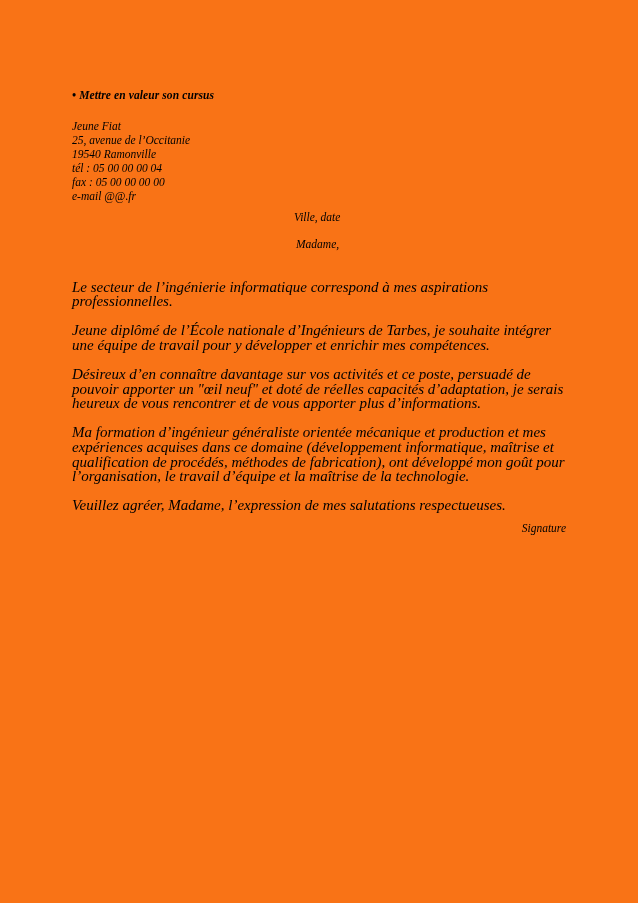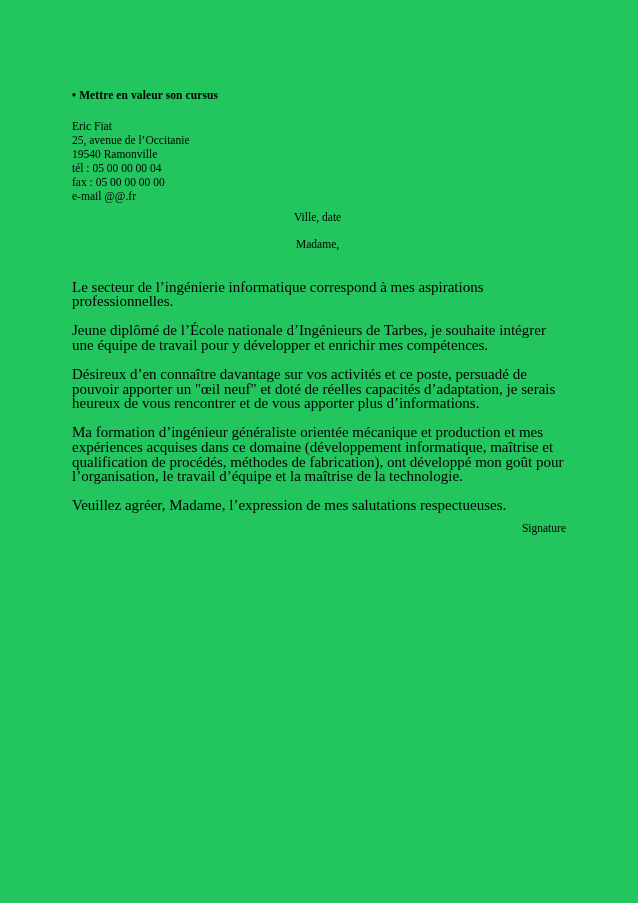--- a/index.html
+++ b/index.html
@@ -4,25 +4,26 @@
 <style>
   html, body {
     margin: 0;
     padding: 0;
     background: #ffffff;
   }
   .page {
     position: relative;
     width: 638px;
     height: 903px;
-    background: #22c55e;
+    background: #f97316;
     margin: 0 auto;
     overflow: hidden;
     font-family: "Liberation Serif", "DejaVu Serif", serif;
     color: #000000;
+    font-style: italic;
     -webkit-font-smoothing: antialiased;
   }
   .content {
     position: absolute;
     left: 72px;
     top: 88px;
     width: 494px;
   }
   .doc-heading {
     font-size: 11.5px;
@@ -78,21 +79,21 @@
 </style>
 </head>
 <body>
 
 <div class="page">
   <div class="content">
 
     <p class="doc-heading"><span class="bullet-mark">•</span><span>Mettre en valeur son cursus</span></p>
 
     <div class="address-block">
-      <p class="address-line">Eric Fiat</p>
+      <p class="address-line">Jeune Fiat</p>
       <p class="address-line">25, avenue de l’Occitanie</p>
       <p class="address-line">19540 Ramonville</p>
       <p class="address-line">tél : 05 00 00 00 04</p>
       <p class="address-line">fax : 05 00 00 00 00</p>
       <p class="address-line">e-mail @@.fr</p>
     </div>
 
     <p class="place-date">Ville, date</p>
 
     <p class="salutation">Madame,</p>

